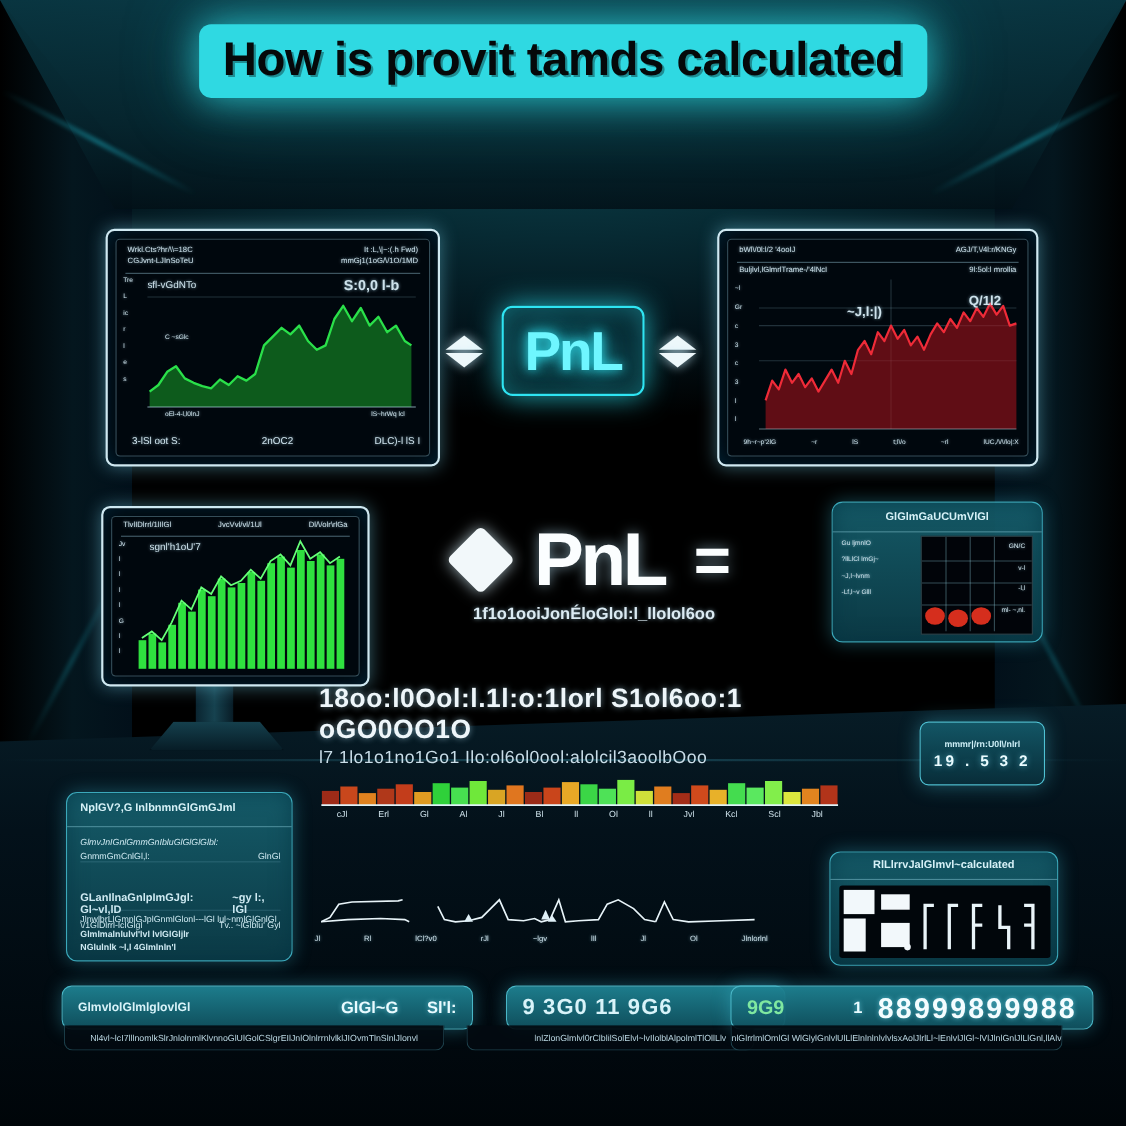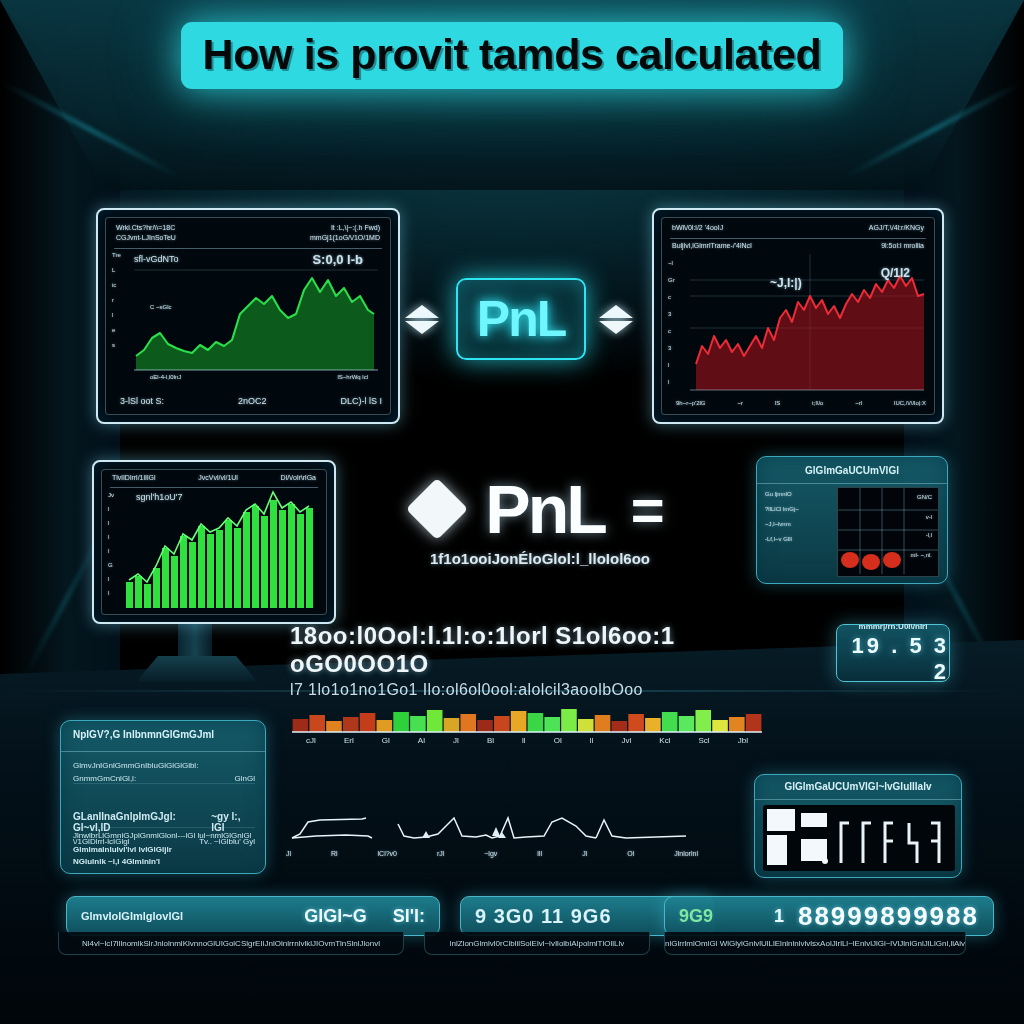--- a/index.html
+++ b/index.html
@@ -105,41 +105,41 @@
   .kv{position:absolute;left:12px;right:10px;display:flex;justify-content:space-between;
     font-size:8px;color:#cfeaf2;filter:blur(.45px);}
 
   
   .bbar{position:absolute;height:38px;border-radius:9px;border:1.5px solid #49b7c7;
     background:linear-gradient(180deg,rgba(30,130,146,.95),rgba(16,82,96,.95));
     box-shadow:0 0 16px rgba(70,200,225,.35);display:flex;align-items:center;
     justify-content:space-between;padding:0 14px;}
   .bbar .lbl{font-size:11px;font-weight:bold;color:#d8f3f9;filter:blur(.55px);}
   .bbar .vals{display:flex;gap:26px;}
-  .bbar .v{font-size:18px;font-weight:bold;color:#e9fbff;filter:blur(.5px);
+  .bbar .v{font-size:15px;font-weight:bold;color:#e9fbff;filter:blur(.5px);
     text-shadow:0 0 5px rgba(130,235,255,.6);}
   .bbar .big{font-size:26px;letter-spacing:2px;color:#f4fdff;}
   .bcap{position:absolute;height:22px;border-radius:0 0 8px 8px;background:rgba(2,10,16,.92);
     border:1px solid rgba(80,170,190,.35);border-top:none;display:flex;align-items:center;
     justify-content:center;}
   .bcap span{font-size:8px;color:#bcd9e4;filter:blur(.5px);white-space:nowrap;overflow:hidden;}
 
   
   #candles{position:absolute;left:292px;top:708px;width:470px;height:30px;z-index:22;}
   #candle-ticks{position:absolute;left:292px;top:736px;width:470px;height:14px;display:flex;
     justify-content:space-around;z-index:22;}
   #candle-ticks span{font-size:8px;color:#cfe3ec;filter:blur(.5px);}
 
   
-  #readout{position:absolute;left:836px;top:624px;width:112px;height:56px;border-radius:8px;
+  #readout{position:absolute;left:836px;top:656px;width:112px;height:56px;border-radius:8px;
     border:1.5px solid #4fc2d4;background:linear-gradient(180deg,rgba(20,92,108,.9),rgba(8,46,58,.95));
     box-shadow:0 0 18px rgba(70,200,225,.4);display:flex;flex-direction:column;
-    align-items:center;justify-content:center;gap:2px;text-align:right;}
+    align-items:center;justify-content:center;gap:2px;}
   #readout .r-lbl{font-size:8px;font-weight:bold;color:#cdeef6;filter:blur(.55px);}
-  #readout .r-val{font-size:22px;font-weight:bold;color:#eafcff;letter-spacing:3px;filter:blur(.5px);
+  #readout .r-val{font-size:14px;font-weight:bold;color:#eafcff;letter-spacing:3px;filter:blur(.5px);
     text-shadow:0 0 6px rgba(120,230,255,.6);}
 
   
   #monitor{position:absolute;left:92px;top:460px;width:240px;height:160px;z-index:20;}
   #mon-stand{position:absolute;left:178px;top:618px;width:34px;height:44px;
     background:linear-gradient(90deg,#0a2430,#16424f,#081c26);z-index:19;}
   #mon-base{position:absolute;left:136px;top:656px;width:122px;height:26px;z-index:19;
     background:linear-gradient(180deg,#15404d,#071c26);border-radius:4px;
     clip-path:polygon(18% 0,82% 0,100% 100%,0 100%);box-shadow:0 4px 18px rgba(0,0,0,.8);}
 
@@ -420,21 +420,21 @@
       <span>ll</span>
       <span>Jvl</span>
       <span>Kcl</span>
       <span>Scl</span>
       <span>Jbl</span>
     </div>
 
   <div class="tcard" style="left:60px;top:720px;width:204px;height:152px;">
     <div class="title">NplGV?,G InlbnmnGlGmGJml</div>
     <div class="hsep" style="top:30px;"></div>
-    <div class="kv" style="top:40px;">
+    <div class="kv" style="top:40px;font-style:italic;">
         <span>GlmvJnIGnlGmmGnIbluGlGlGlGlbl:</span>
       </div>
     <div class="kv" style="top:53px;">
         <span>GnmmGmCnlGl,l:</span>
         <span>GlnGl</span>
       </div>
     <div class="hsep" style="top:62px;left:12px;right:10px;opacity:.4;"></div>
     <div class="kv" style="top:70px;margin-top:46px;">
         <span>\/1GlDlrrl-lcIGlgl</span>
         <span>Tv..   ~lGlblu'  Gyl</span>
@@ -475,21 +475,21 @@
     <span class="blur-txt tiny">lCl?v0</span>
     <span class="blur-txt tiny">rJl</span>
     <span class="blur-txt tiny">~lgv</span>
     <span class="blur-txt tiny">lIl</span>
     <span class="blur-txt tiny">Jl</span>
     <span class="blur-txt tiny">Ol</span>
     <span class="blur-txt tiny">Jlnlorlnl</span>
   </div>
 
   <div class="tcard" style="left:754px;top:774px;width:206px;height:102px;">
-    <div class="title" style="left:0;width:100%;text-align:center;top:6px;">GlGlmGaUCUmVlGl~lvGlulllalv</div>
+    <div class="title" style="left:0;width:100%;text-align:center;top:6px;">RlLlrrvJalGlmvl~calculated</div>
     <div class="hsep" style="top:24px;"></div>
     <div style="position:absolute;left:8px;top:30px;right:6px;bottom:6px;background:#01060b;border-radius:3px;">
       <svg width="192" height="64" viewBox="0 0 192 64">
         <g fill="#f2f8fb">
           <rect x="4" y="4" width="28" height="22"></rect>
             <rect x="38" y="8" width="26" height="14"></rect>
           <rect x="4" y="30" width="20" height="30"></rect>
             <rect x="38" y="34" width="26" height="22"></rect>
         </g>
         <g stroke="#e9f4f9" stroke-width="3" fill="none">
@@ -497,38 +497,38 @@
             <path d="M100,58 L100,18 L108,18"></path>
           <path d="M122,58 L122,18 L130,18 M122,36 L130,36"></path>
             <path d="M146,18 L146,38 L154,38 L154,58"></path>
           <path d="M168,18 L176,18 L176,58 M168,36 L176,36"></path>
         </g>
         <circle cx="62" cy="56" r="3" fill="#f2f8fb"></circle>
       </svg>
     </div>
   </div>
 
-  <div class="bbar" style="left:66px;top:896px;width:344px;gap:38px;">
+  <div class="bbar" style="left:56px;top:896px;width:344px;gap:38px;">
     <span class="lbl">GlmvIolGlmlglovlGl</span>
     <span class="vals">
       <span class="v">GlGl~G</span>
       <span class="v">Sl'l:</span>
     </span>
   </div>
   <div class="bcap" style="left:58px;top:932px;width:344px;">
     <span>Nl4vl~lcI7lllnomlkSlrJnlolnmlKlvnnoGlUlGolCSlgrEIlJnlOlnlrrnlvlklJIOvmTlnSlnlJlonvl</span>
   </div>
 
   <div class="bbar" style="left:424px;top:896px;width:224px;margin-left:36px;">
     <span class="lbl" style="font-size:20px;letter-spacing:1px;">9 3G0 11 9G6</span>
     <span class="vals">
         <span class="v">S8</span>
       </span>
   </div>
-  <div class="bcap" style="left:424px;top:932px;width:224px;">
+  <div class="bcap" style="left:424px;top:932px;width:224px;padding-left:36px;">
     <span>lnlZlonGlmlvl0rClblilSolElvl~lvIlolblAlpolmlTlOllLlv</span>
   </div>
 
   <div class="bbar" style="left:664px;top:896px;width:300px;">
     <span class="lbl" style="font-size:18px;color:#7fe8a0;">9G9</span>
     <span class="vals" style="gap:14px;align-items:center;">
       <span class="v">1</span>
       <span class="v big">88999899988</span>
     </span>
   </div>

